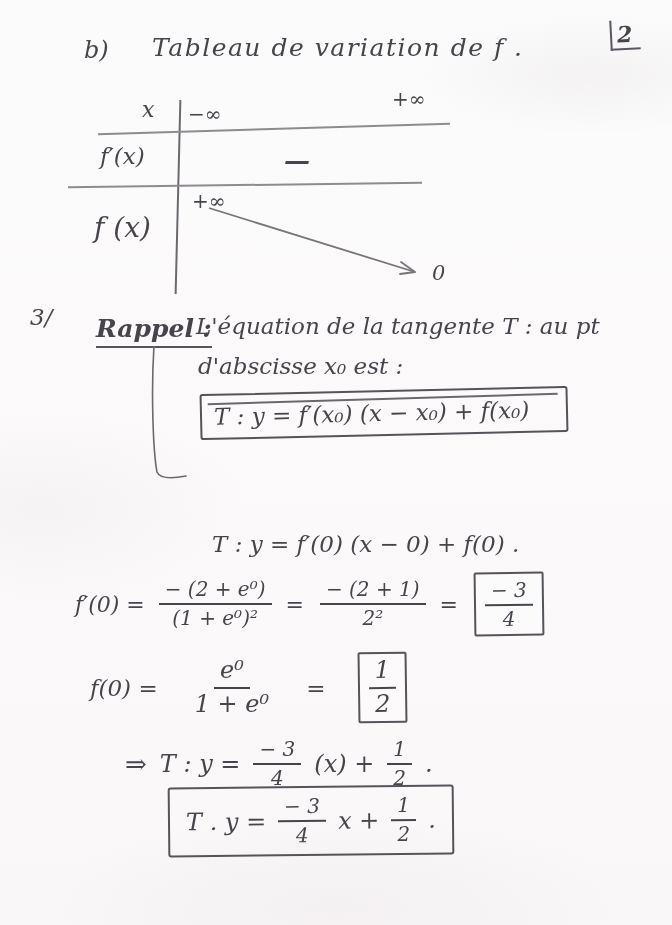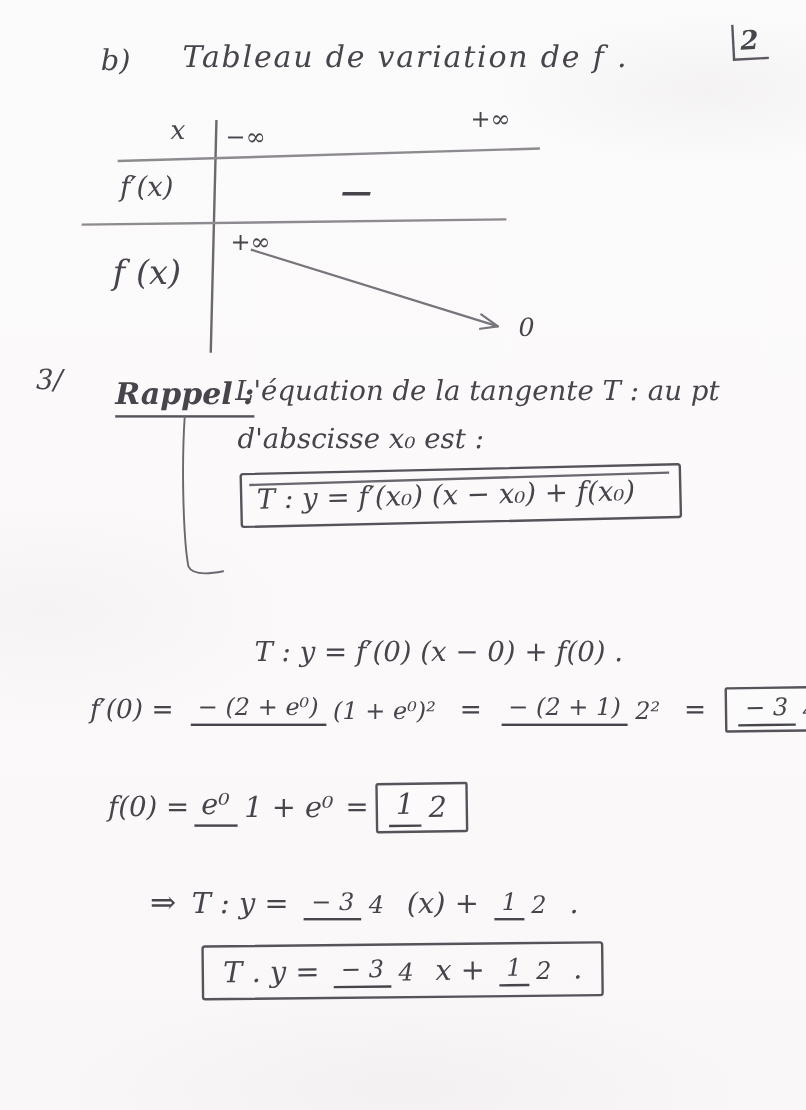--- a/index.html
+++ b/index.html
@@ -71,33 +71,33 @@
   .tangent-box::before{
     content:"";position:absolute;left:6px;right:8px;top:6px;height:1.5px;
     background:#6a676e;transform:rotate(-0.4deg);
   }
 
   
   .at-zero-intro{left:92px;top:496px;font-size:24px;}
   .at-zero-tangent{left:212px;top:531px;font-size:23px;}
 
   .mrow{display:flex;align-items:center;text-align:right;}
-  .frac{display:inline-flex;flex-direction:row;align-items:center;line-height:1.15;}
+  .frac{display:inline-flex;flex-direction:column;align-items:center;line-height:1.15;}
   .frac .num{padding:0 6px 2px;border-bottom:2px solid #47444c;}
   .frac .den{padding:2px 6px 0;}
   .hand-box{
     border:2px solid #56535b;border-radius:2px;
     padding:3px 9px;display:inline-block;
     transform:rotate(-0.8deg);
     background:rgba(255,255,255,0.35);
   }
 
   .fprime0-row{left:75px;top:572px;font-size:22px;gap:14px;}
   .fprime0-row .frac{font-size:20px;}
-  .f0-row{left:90px;top:652px;font-size:23px;gap:4px;}
+  .f0-row{left:90px;top:652px;font-size:23px;gap:31px;}
   .f0-row .frac{font-size:24px;}
 
   .conclusion-row{left:125px;top:738px;font-size:24px;gap:13px;}
   .conclusion-row .frac{font-size:20px;}
   .impl-arrow{font-size:26px;font-style:normal;}
 
   .final-box{
     left:168px;top:786px;
     border:2px solid #56535b;border-radius:3px;
     transform:rotate(-0.6deg);

